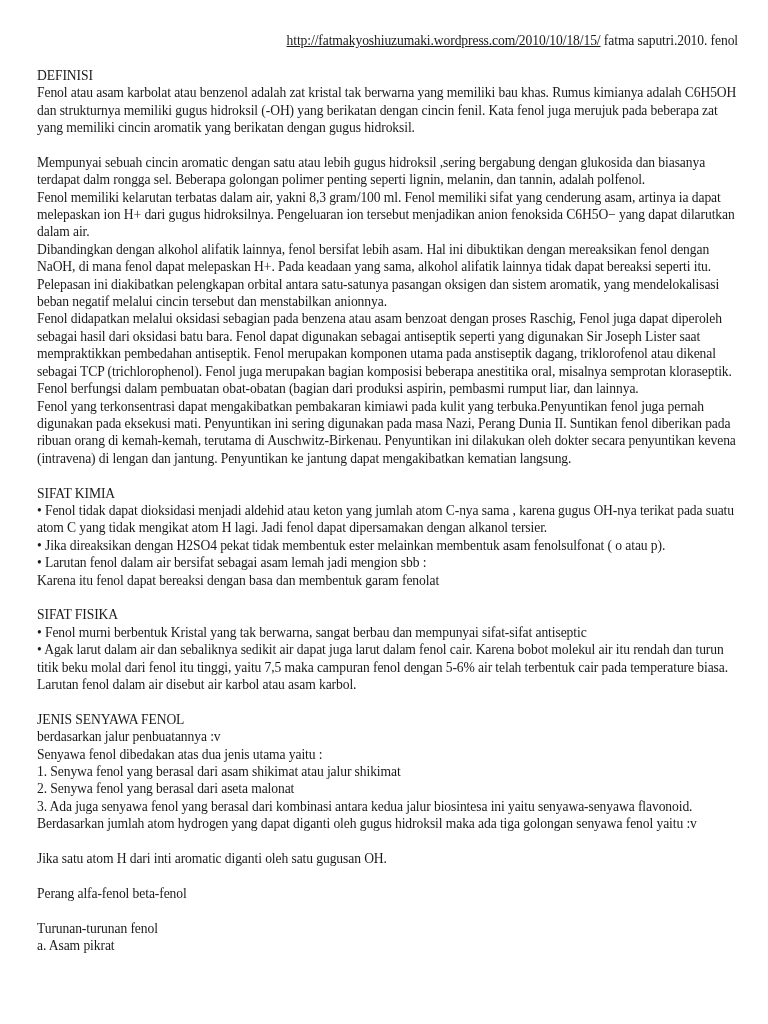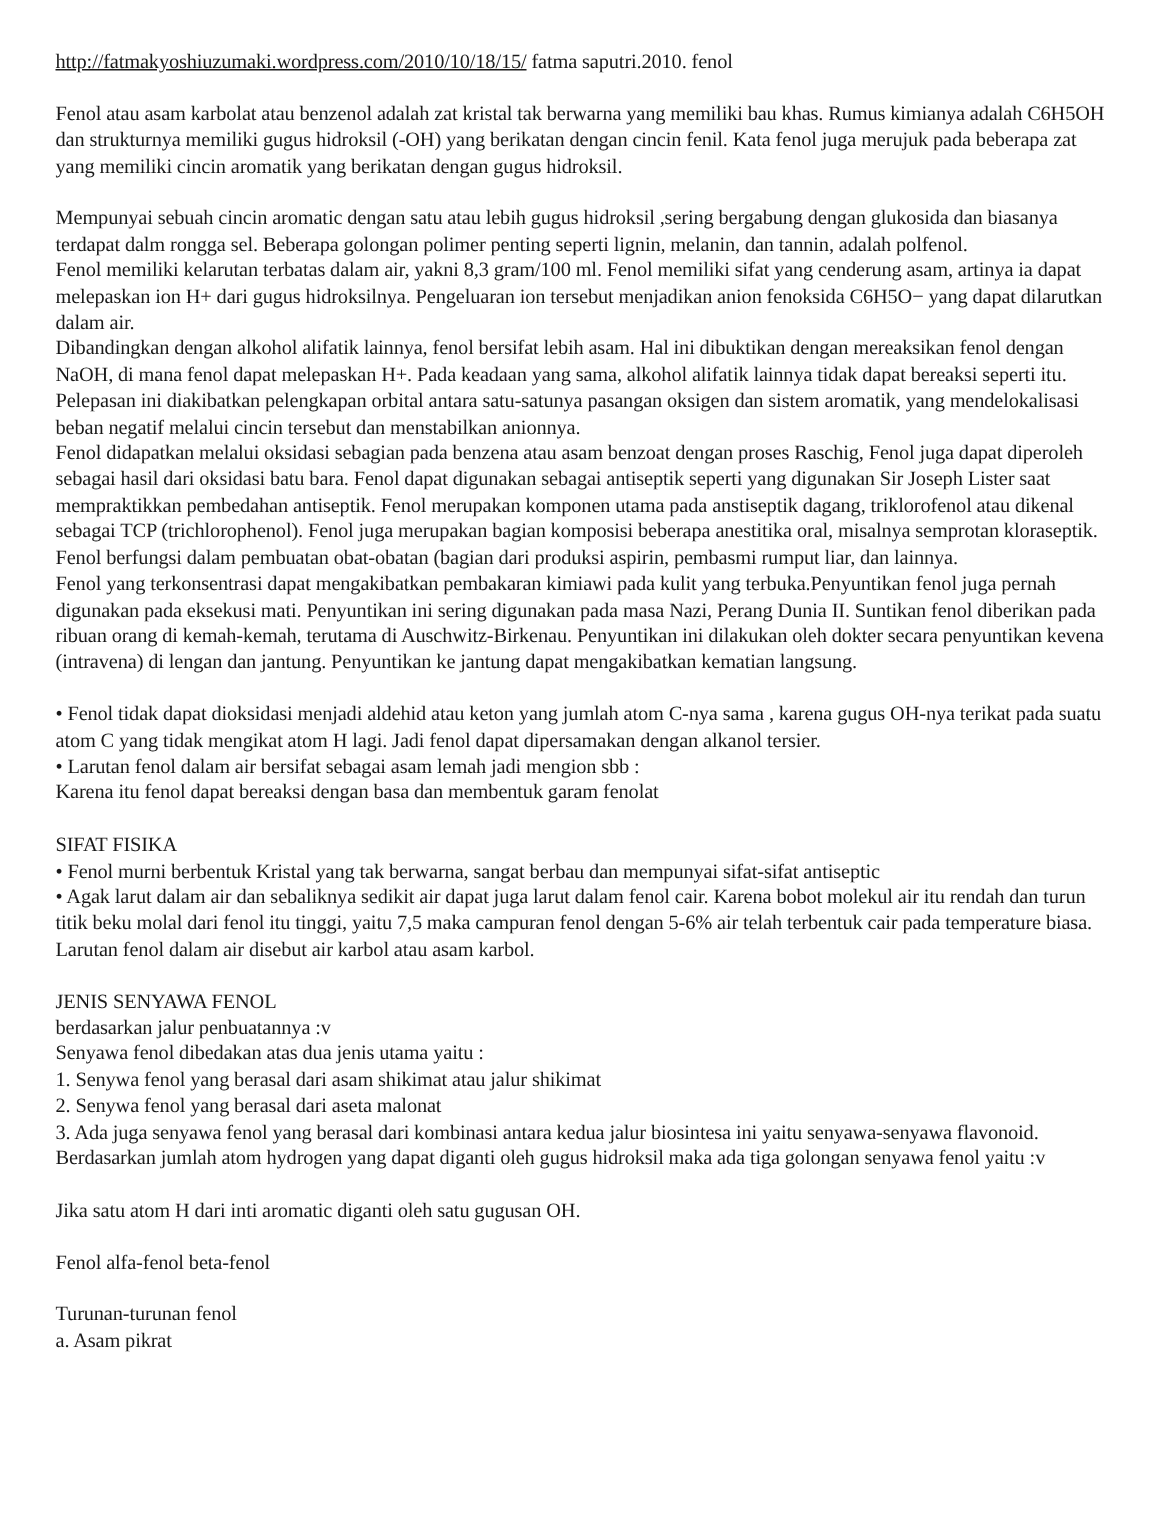--- a/index.html
+++ b/index.html
@@ -14,54 +14,57 @@
       font-family: "Liberation Serif", "DejaVu Serif", serif;
       color: #1a1a1a;
     }
     .page {
       position: relative;
       padding: 32px 30px 0 37px;
       font-size: 13.6px;
       line-height: 17.4px;
       letter-spacing: -0.1px;
     }
-    .line { display: block; white-space: normal; }
+    .line { display: block; white-space: normal; text-align: right; }
     .gap { height: 17.4px; }
     .source a {
       color: #1a1a1a;
       text-decoration: underline;
     }
     .heading { display: block; }
     .para { display: block; }
   </style>
 </head>
 <body>
 
 <div class="page">
 
   <div class="line source">
     <a>http://fatmakyoshiuzumaki.wordpress.com/2010/10/18/15/</a><span> fatma saputri.2010. fenol</span>
   </div>
 
   <div class="gap"></div>
 
+  <div class="heading">DEFINISI</div>
   <div class="para">Fenol atau asam karbolat atau benzenol adalah zat kristal tak berwarna yang memiliki bau khas. Rumus kimianya adalah C6H5OH dan strukturnya memiliki gugus hidroksil (-OH) yang berikatan dengan cincin fenil. Kata fenol juga merujuk pada beberapa zat yang memiliki cincin aromatik yang berikatan dengan gugus hidroksil.</div>
 
   <div class="gap"></div>
 
   <div class="para">Mempunyai sebuah cincin aromatic dengan satu atau lebih gugus hidroksil ,sering bergabung dengan glukosida dan biasanya terdapat dalm rongga sel. Beberapa golongan polimer penting seperti lignin, melanin, dan tannin, adalah polfenol.</div>
   <div class="para">Fenol memiliki kelarutan terbatas dalam air, yakni 8,3 gram/100 ml. Fenol memiliki sifat yang cenderung asam, artinya ia dapat melepaskan ion H+ dari gugus hidroksilnya. Pengeluaran ion tersebut menjadikan anion fenoksida C6H5O− yang dapat dilarutkan dalam air.</div>
   <div class="para">Dibandingkan dengan alkohol alifatik lainnya, fenol bersifat lebih asam. Hal ini dibuktikan dengan mereaksikan fenol dengan NaOH, di mana fenol dapat melepaskan H+. Pada keadaan yang sama, alkohol alifatik lainnya tidak dapat bereaksi seperti itu. Pelepasan ini diakibatkan pelengkapan orbital antara satu-satunya pasangan oksigen dan sistem aromatik, yang mendelokalisasi beban negatif melalui cincin tersebut dan menstabilkan anionnya.</div>
   <div class="para">Fenol didapatkan melalui oksidasi sebagian pada benzena atau asam benzoat dengan proses Raschig, Fenol juga dapat diperoleh sebagai hasil dari oksidasi batu bara. Fenol dapat digunakan sebagai antiseptik seperti yang digunakan Sir Joseph Lister saat mempraktikkan pembedahan antiseptik. Fenol merupakan komponen utama pada anstiseptik dagang, triklorofenol atau dikenal sebagai TCP (trichlorophenol). Fenol juga merupakan bagian komposisi beberapa anestitika oral, misalnya semprotan kloraseptik.</div>
   <div class="para">Fenol berfungsi dalam pembuatan obat-obatan (bagian dari produksi aspirin, pembasmi rumput liar, dan lainnya.</div>
   <div class="para">Fenol yang terkonsentrasi dapat mengakibatkan pembakaran kimiawi pada kulit yang terbuka.Penyuntikan fenol juga pernah digunakan pada eksekusi mati. Penyuntikan ini sering digunakan pada masa Nazi, Perang Dunia II. Suntikan fenol diberikan pada ribuan orang di kemah-kemah, terutama di Auschwitz-Birkenau. Penyuntikan ini dilakukan oleh dokter secara penyuntikan kevena (intravena) di lengan dan jantung. Penyuntikan ke jantung dapat mengakibatkan kematian langsung.</div>
 
   <div class="gap"></div>
 
+  <div class="heading">SIFAT KIMIA</div>
   <div class="para">• Fenol tidak dapat dioksidasi menjadi aldehid atau keton yang jumlah atom C-nya sama , karena gugus OH-nya terikat pada suatu atom C yang tidak mengikat atom H lagi. Jadi fenol dapat dipersamakan dengan alkanol tersier.</div>
+  <div class="para">• Jika direaksikan dengan H2SO4 pekat tidak membentuk ester melainkan membentuk asam fenolsulfonat ( o atau p).</div>
   <div class="para">• Larutan fenol dalam air bersifat sebagai asam lemah jadi mengion sbb :</div>
   <div class="para">Karena itu fenol dapat bereaksi dengan basa dan membentuk garam fenolat</div>
 
   <div class="gap"></div>
 
   <div class="heading">SIFAT FISIKA</div>
   <div class="para">• Fenol murni berbentuk Kristal yang tak berwarna, sangat berbau dan mempunyai sifat-sifat antiseptic</div>
   <div class="para">• Agak larut dalam air dan sebaliknya sedikit air dapat juga larut dalam fenol cair. Karena bobot molekul air itu rendah dan turun titik beku molal dari fenol itu tinggi, yaitu 7,5 maka campuran fenol dengan 5-6% air telah terbentuk cair pada temperature biasa. Larutan fenol dalam air disebut air karbol atau asam karbol.</div>
 
   <div class="gap"></div>
@@ -73,20 +76,20 @@
   <div class="para">2. Senywa fenol yang berasal dari aseta malonat</div>
   <div class="para">3. Ada juga senyawa fenol yang berasal dari kombinasi antara kedua jalur biosintesa ini yaitu senyawa-senyawa flavonoid.</div>
   <div class="para">Berdasarkan jumlah atom hydrogen yang dapat diganti oleh gugus hidroksil maka ada tiga golongan senyawa fenol yaitu :v</div>
 
   <div class="gap"></div>
 
   <div class="para">Jika satu atom H dari inti aromatic diganti oleh satu gugusan OH.</div>
 
   <div class="gap"></div>
 
-  <div class="para">Fenol alfa-fenol beta-fenol</div>
+  <div class="para">Perang alfa-fenol beta-fenol</div>
 
   <div class="gap"></div>
 
   <div class="para">Turunan-turunan fenol</div>
   <div class="para">a. Asam pikrat</div>
 
 </div>
 
 </body></html>

